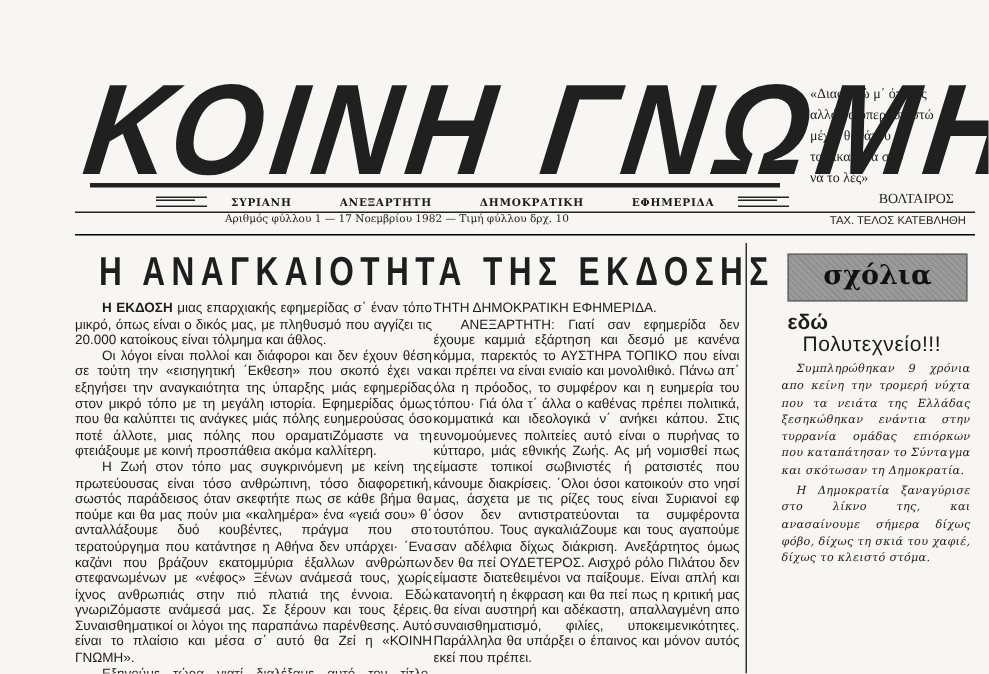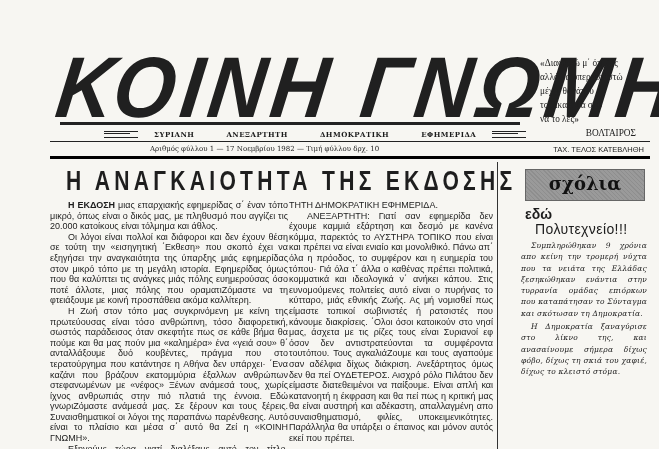--- a/index.html
+++ b/index.html
@@ -31,22 +31,22 @@
     position: absolute; left: 50px; top: 127px; width: 600px; height: 14px;
     border-bottom: 1.5px solid #222;
     font-family: "DejaVu Serif", serif; font-weight: bold; font-size: 7px;
     display: flex; align-items: center;
   }
   .deco { display: inline-block; width: 34px; height: 5px; border-top: 1px solid #222; border-bottom: 1px solid #222; position: relative; }
   .deco::after { content: ""; position: absolute; left: 0; right: 8px; top: 1px; height: 1px; background: #222; }
   .sub-bar .word { margin: 0 16px; letter-spacing: 0.5px; }
   .info-bar {
     position: absolute; left: 50px; top: 142px; width: 600px; height: 14px;
-    border-bottom: 3px solid #000000;
-    font-size: 7px; display: flex; align-items: center;
+    border-bottom: 1px solid #000000;
+    font-size: 7px; display: flex; 
   }
   .info-bar .issue { font-family: "DejaVu Serif", serif; margin-left: 100px; }
   .info-bar .postage { margin-left: auto; margin-right: 6px; font-family: "Liberation Sans", sans-serif; font-size: 7.5px; }
   .headline {
     position: absolute; left: 66px; top: 164px; width: 420px; height: 34px;
     font-family: "Liberation Sans", sans-serif; font-weight: bold; font-size: 27px; line-height: 34px;
     letter-spacing: 5.5px; transform: scaleX(0.78); transform-origin: left top; white-space: nowrap;
     color: #1e1e1e;
   }
   .col {

